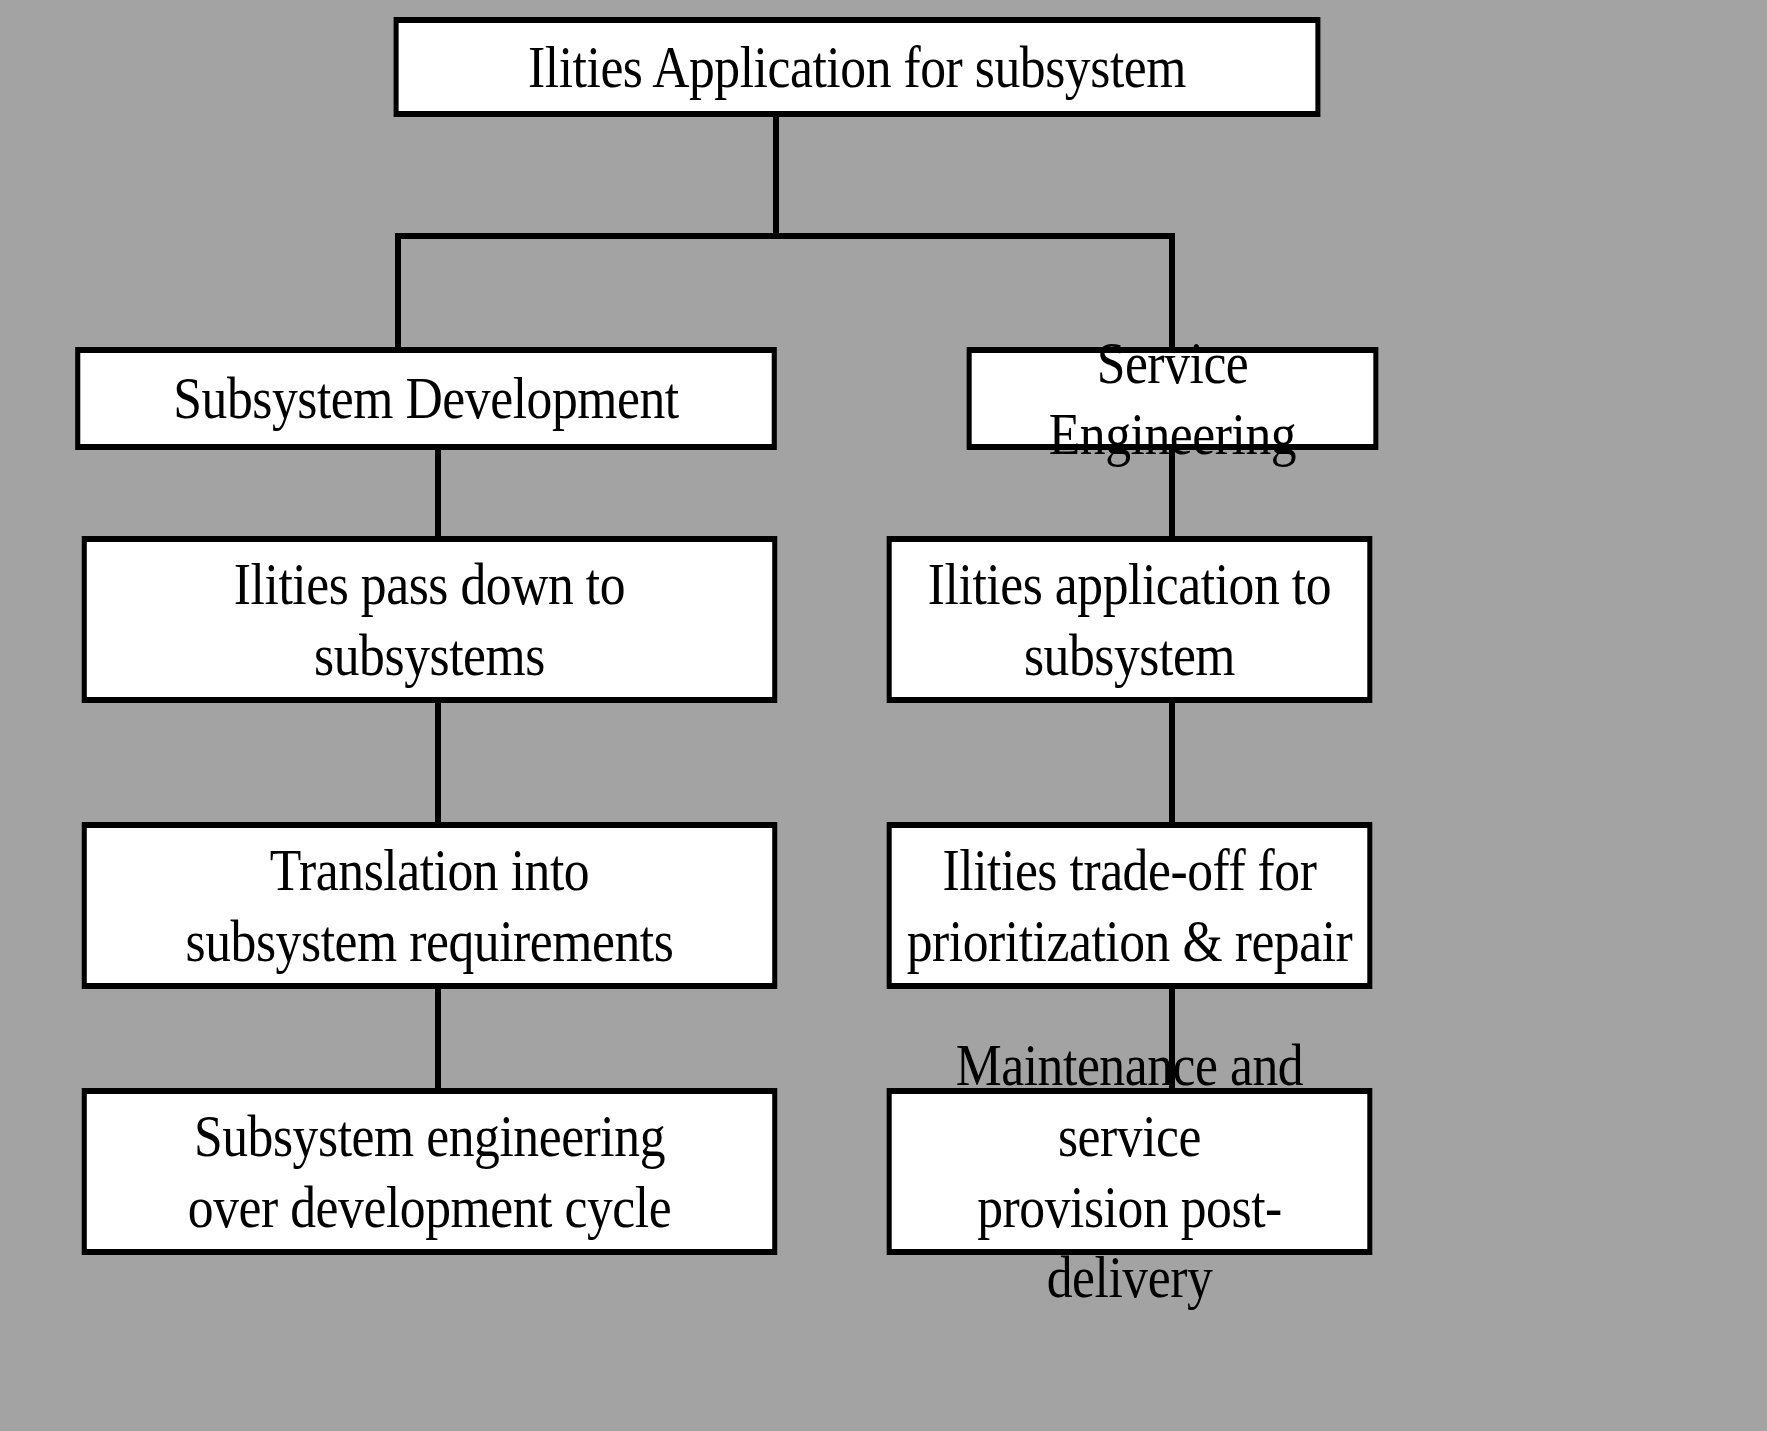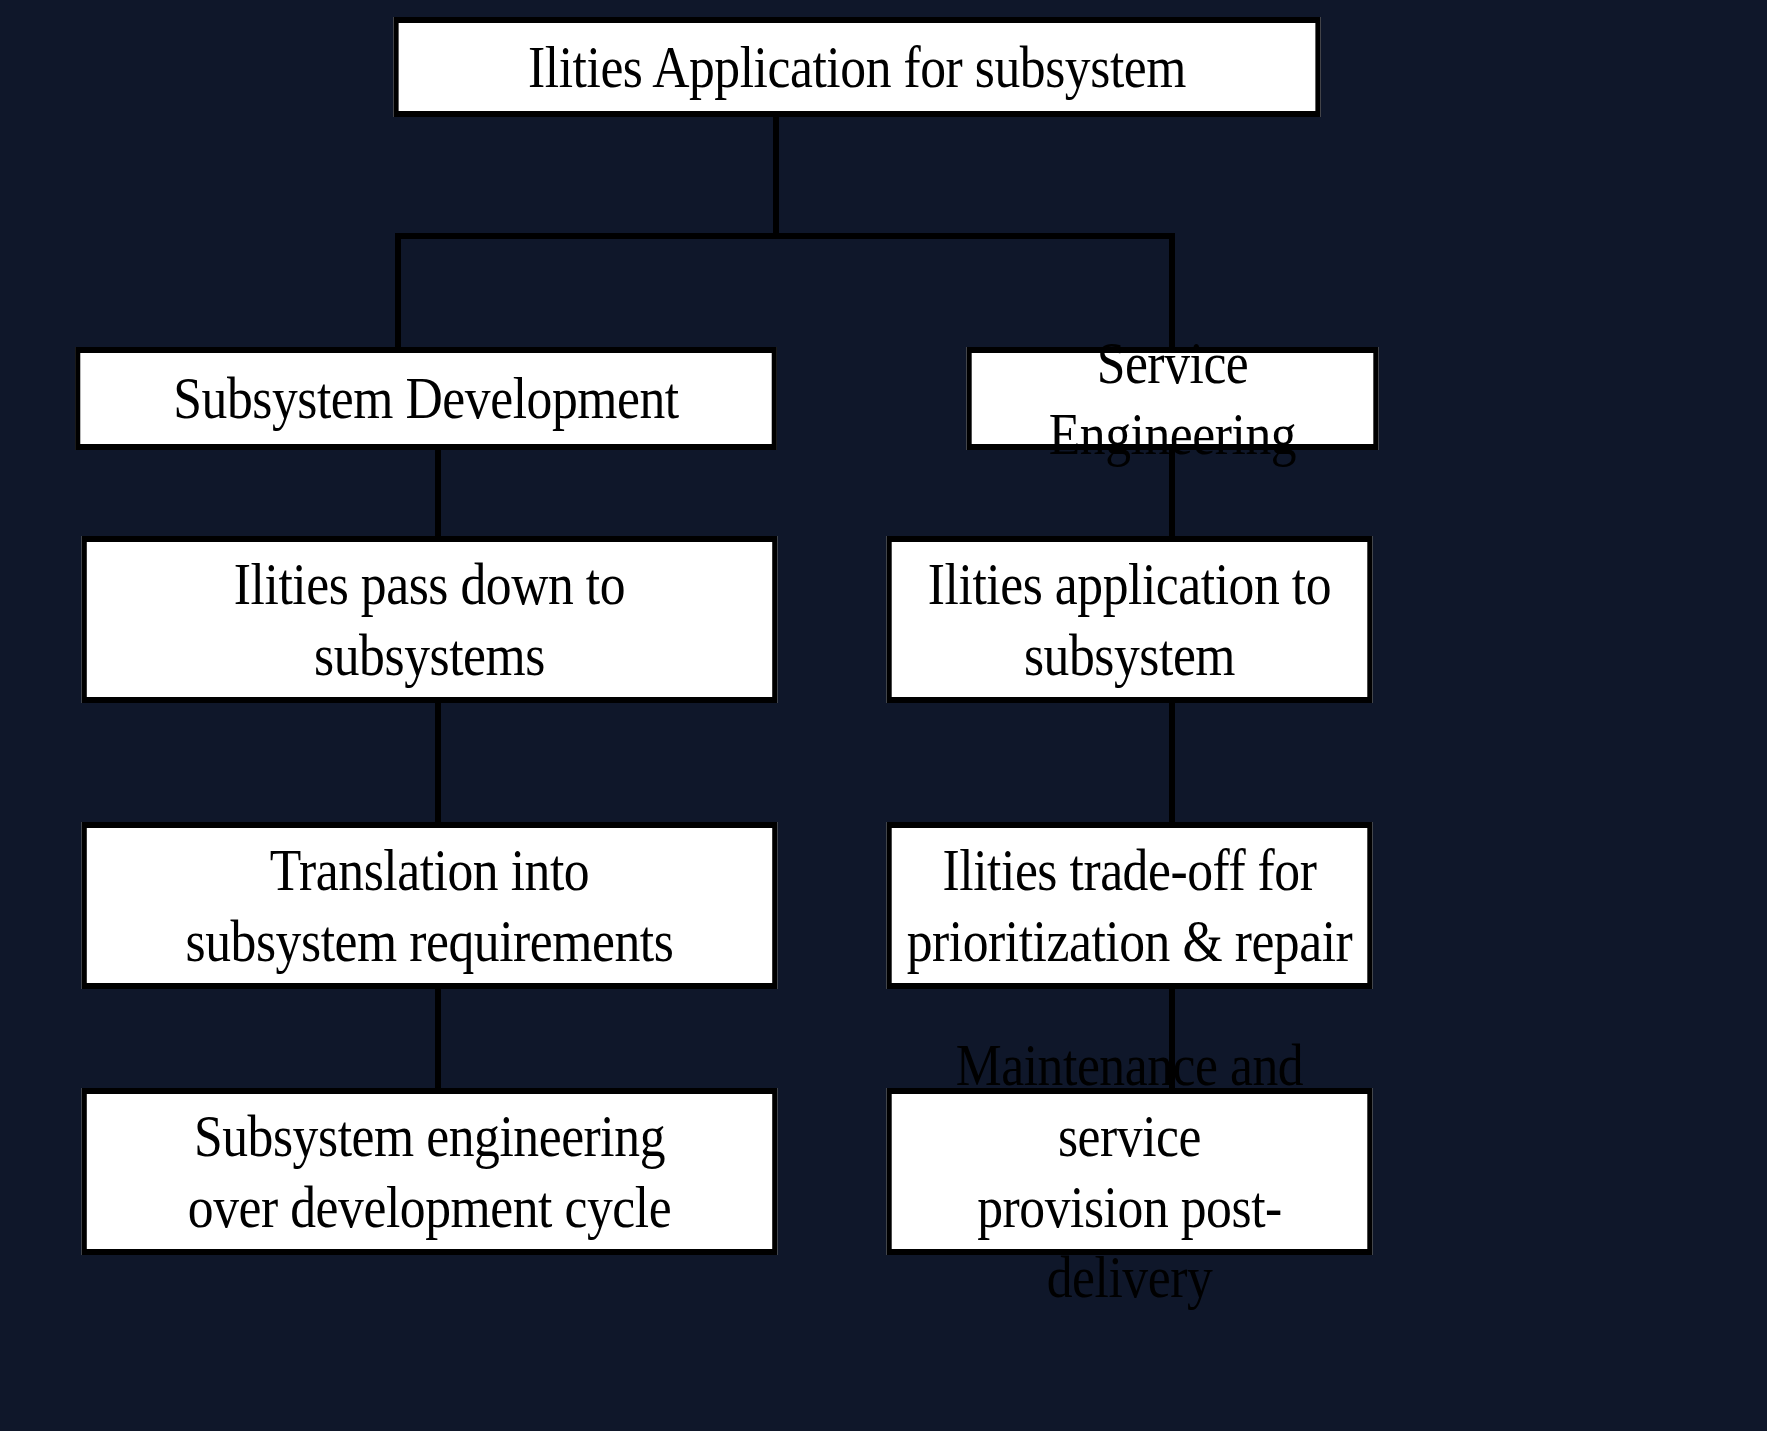--- a/index.html
+++ b/index.html
@@ -12,21 +12,21 @@
     height: 1431px;
     font-family: "Liberation Serif", "DejaVu Serif", serif;
     color: #000000;
     overflow: hidden;
   }
 
   #canvas {
     position: relative;
     width: 1767px;
     height: 1431px;
-    background: #0f172a;
+    background: #a3a3a3;
   }
 
   .node {
     position: absolute;
     box-sizing: border-box;
     border: 6px solid #000000;
     background: #ffffff;
     display: flex;
     align-items: center;
     justify-content: center;

